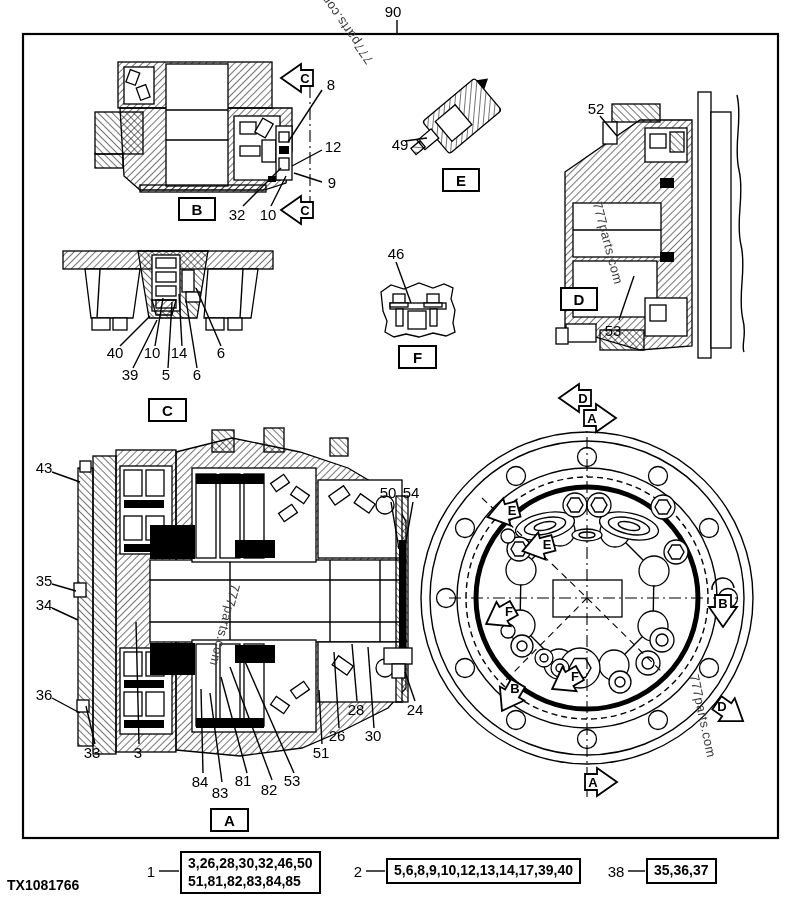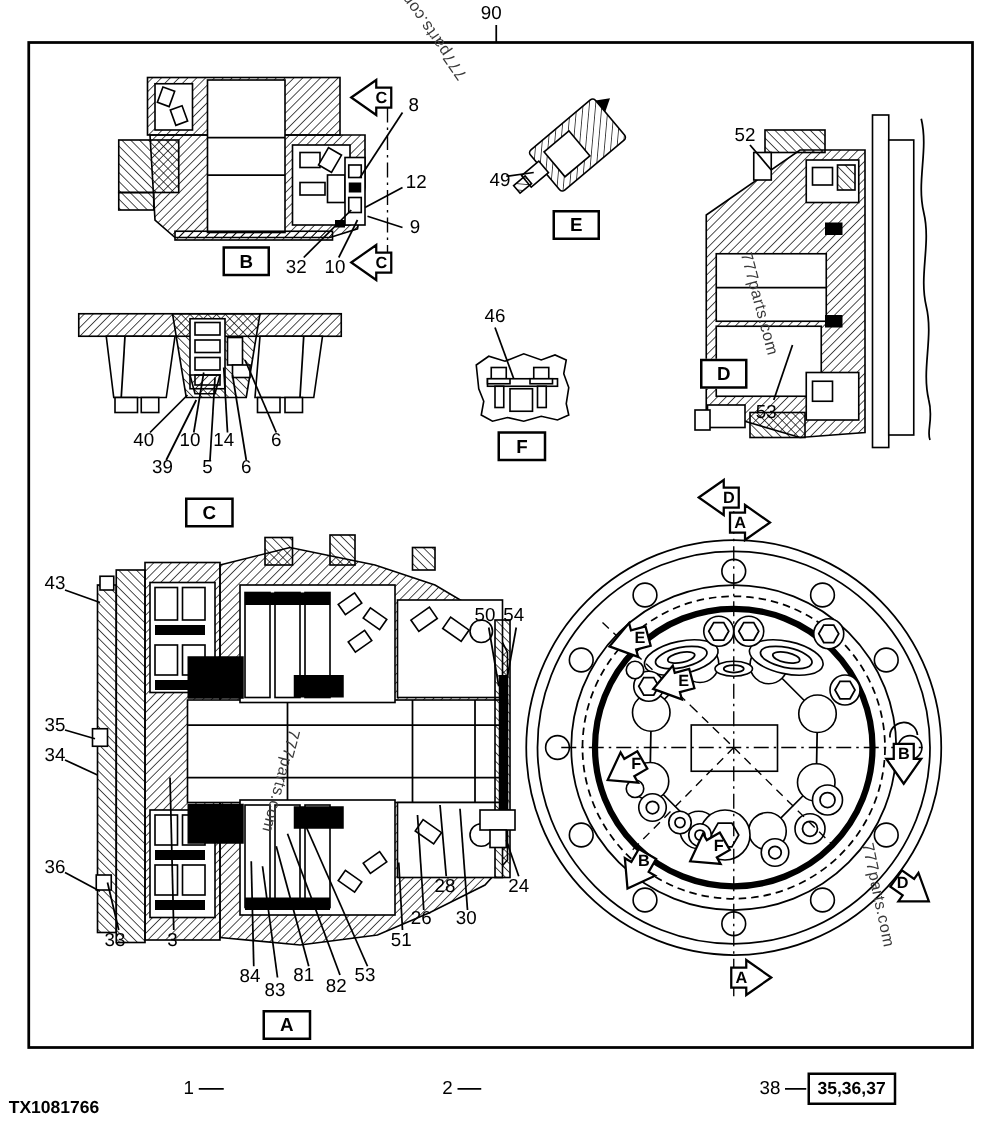--- a/index.html
+++ b/index.html
@@ -399,19 +399,26 @@
   <div class="num" style="left:243px;top:780px">81</div>
   <div class="num" style="left:269px;top:789px">82</div>
   <div class="num" style="left:292px;top:780px">53</div>
   <div class="num" style="left:321px;top:752px">51</div>
   <div class="num" style="left:337px;top:735px">26</div>
   <div class="num" style="left:356px;top:709px">28</div>
   <div class="num" style="left:373px;top:735px">30</div>
   <div class="num" style="left:415px;top:709px">24</div>
 
   <div class="num" style="left:151px;top:871px">1</div>
+  <div class="lgbox" style="left:180px;top:851px">
+    <div>3,26,28,30,32,46,50</div>
+    <div>51,81,82,83,84,85</div>
+  </div>
   <div class="num" style="left:358px;top:871px">2</div>
+  <div class="lgbox" style="left:386px;top:858px">
+    <div>5,6,8,9,10,12,13,14,17,39,40</div>
+  </div>
   <div class="num" style="left:616px;top:871px">38</div>
   <div class="lgbox" style="left:646px;top:858px">
     <div>35,36,37</div>
   </div>
 
 </div>
 
 </body></html>

